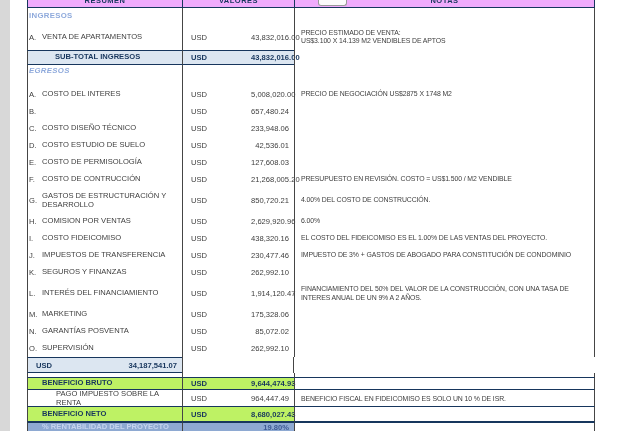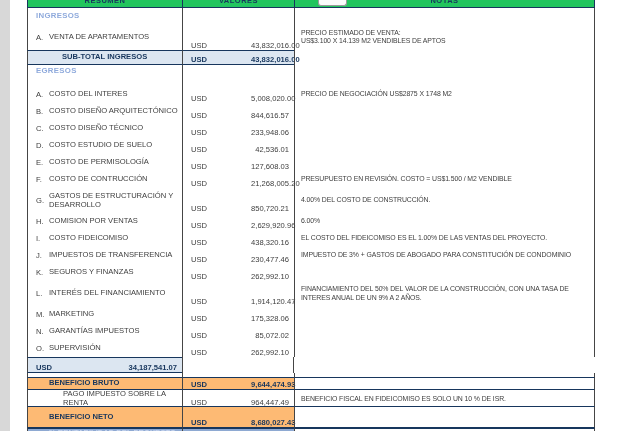--- a/index.html
+++ b/index.html
@@ -6,48 +6,48 @@
   body{
     width:640px;height:431px;position:relative;background:#ffffff;
     font-family:"Liberation Sans", sans-serif;overflow:hidden;
     -webkit-font-smoothing:antialiased;
   }
   .left-strip{position:absolute;left:0;top:0;width:10px;height:431px;background:#d8d8d8;}
   .sheet{position:absolute;left:27px;top:0;width:568px;}
 
   
   .band{display:grid;grid-template-columns:155px 112px 301px;height:8px;
-        background:#22c55e;border-bottom:1px solid #17365d;box-sizing:border-box;}
+        background:#f0abfc;border-bottom:1px solid #17365d;box-sizing:border-box;}
   .band-col{position:relative;overflow:hidden;border-left:1.5px solid #17365d;box-sizing:border-box;}
   .band-col:last-child{border-right:1.5px solid #17365d;}
   .band-col span{position:absolute;top:-4px;left:0;width:100%;text-align:center;
         font-size:7.5px;font-weight:bold;color:#17365d;letter-spacing:.5px;}
 
   .trow{display:grid;grid-template-columns:155px 112px 301px;}
   .trow>div{box-sizing:border-box;min-width:0;}
-  .c1{display:flex;align-items:center;padding-left:8px;border-left:1.5px solid #454545;}
-  .c2{display:flex;align-items:flex-end;justify-content:space-between;
+  .c1{display:flex;align-items:center;padding-left:1px;border-left:1.5px solid #454545;}
+  .c2{display:flex;align-items:center;justify-content:space-between;
       padding:0 5px 0 8px;border-left:1.5px solid #454545;gap:44px;}
   .c3{display:flex;align-items:center;padding:0 5px 0 6px;border-left:1.5px solid #454545;
       border-right:1.5px solid #454545;}
 
   .letter{width:13px;flex:none;font-size:7.6px;color:#3d3d3d;}
   .label{font-size:7.6px;color:#3d3d3d;line-height:1.15;}
   .cur{font-size:7.6px;color:#3d3d3d;flex:none;}
   .val{font-size:7.6px;color:#3d3d3d;text-align:right;white-space:nowrap;}
   .note{font-size:6.9px;color:#3d3d3d;line-height:1.2;white-space:pre-line;letter-spacing:-0.1px;}
 
   
   .section .label{color:#8faadc;font-weight:bold;font-size:7.8px;letter-spacing:.3px;}
 
   .subtotal .c1,.subtotal .c2{background:#dce6f1;border-top:1px solid #17365d;border-bottom:1.5px solid #17365d;}
   .subtotal .label{color:#17365d;font-weight:bold;padding-left:13px;}
   .subtotal .cur,.subtotal .val{color:#17365d;font-weight:bold;}
 
-  .total .c1,.total .c2{background:#fdba74;}
+  .total .c1,.total .c2{background:#bef264;}
   .total>div{border-top:1px solid #17365d;border-bottom:1px solid #17365d;}
   .total .label,.total .cur,.total .val{color:#17365d;font-weight:bold;}
 
   .tax .label{padding-left:14px;}
 
   .percent .c1,.percent .c2{background:#8ea9d2;}
   .percent>div{border-top:1px solid #17365d;border-bottom:2px solid #17365d;}
   .percent .label{color:#c6d4ee;font-weight:bold;}
   .percent .val{color:#3e5a94;font-weight:bold;}
 
@@ -107,21 +107,21 @@
           <span class="label">SUB-TOTAL INGRESOS</span>
         </div>
         <div class="c2">
           <span class="cur">USD</span>
           <span class="val">43,832,016.00</span>
         </div>
         <div class="c3">
           <span class="note"></span>
         </div>
       </div>
-      <div class="trow section" style="height: 13px;">
+      <div class="trow section" style="height: 13px; font-style: italic;">
         <div class="c1">
           <span class="label">EGRESOS</span>
         </div>
         <div class="c2">
           <span class="cur"></span>
           <span class="val"></span>
         </div>
         <div class="c3">
           <span class="note"></span>
         </div>
@@ -147,25 +147,24 @@
           <span class="cur">USD</span>
           <span class="val">5,008,020.00</span>
         </div>
         <div class="c3">
           <span class="note">PRECIO DE NEGOCIACIÓN US$2875 X 1748 M2</span>
         </div>
       </div>
       <div class="trow item" style="height: 17px;">
         <div class="c1">
           <span class="letter">B.</span>
-          <span class="label">COSTO DISEÑO ARQUITECTÓNICO</span>
-        </div>
-        <div class="c2">
-          <span class="cur">USD</span>
-          <span class="val">844,616.57</span>
+        </div>
+        <div class="c2">
+          <span class="cur">USD</span>
+          <span class="val">657,480.24</span>
         </div>
         <div class="c3">
           <span class="note"></span>
         </div>
       </div>
       <div class="trow item" style="height: 17px;">
         <div class="c1">
           <span class="letter">C.</span>
           <span class="label">COSTO DISEÑO TÉCNICO</span>
         </div>
@@ -303,21 +302,21 @@
           <span class="cur">USD</span>
           <span class="val">175,328.06</span>
         </div>
         <div class="c3">
           <span class="note"></span>
         </div>
       </div>
       <div class="trow item" style="height: 17px;">
         <div class="c1">
           <span class="letter">N.</span>
-          <span class="label">GARANTÍAS IMPUESTOS</span>
+          <span class="label">GARANTÍAS POSVENTA</span>
         </div>
         <div class="c2">
           <span class="cur">USD</span>
           <span class="val">85,072.02</span>
         </div>
         <div class="c3">
           <span class="note"></span>
         </div>
       </div>
       <div class="trow item" style="height: 17px;">
@@ -373,21 +372,21 @@
           <span class="label">PAGO IMPUESTO SOBRE LA RENTA</span>
         </div>
         <div class="c2">
           <span class="cur">USD</span>
           <span class="val">964,447.49</span>
         </div>
         <div class="c3">
           <span class="note">BENEFICIO FISCAL EN FIDEICOMISO ES SOLO UN 10 % DE ISR.</span>
         </div>
       </div>
-      <div class="trow total" style="height: 22px;">
+      <div class="trow total" style="height: 16px;">
         <div class="c1">
           <span class="letter"></span>
           <span class="label">BENEFICIO NETO</span>
         </div>
         <div class="c2">
           <span class="cur">USD</span>
           <span class="val">8,680,027.43</span>
         </div>
         <div class="c3">
           <span class="note"></span>

